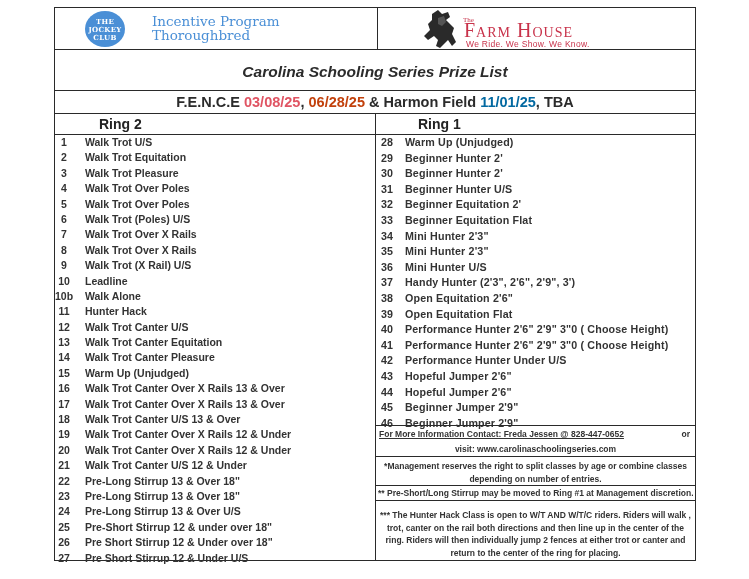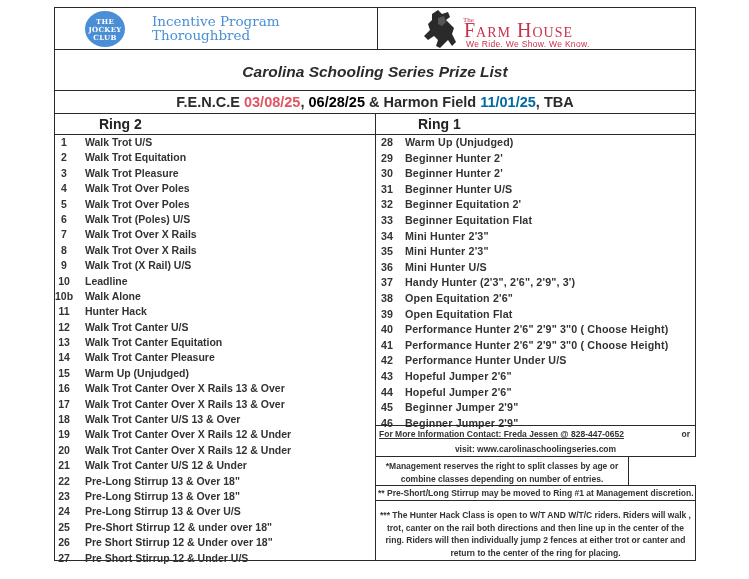--- a/index.html
+++ b/index.html
@@ -15,21 +15,21 @@
   .horse-icon { position: absolute; left: 42px; top: 0px; width: 40px; height: 42px; }
   .fh-the { position: absolute; left: 85px; top: 8px; font-family: "Liberation Serif", serif; font-size: 7px; color: #c8324a; }
   .fh-title { position: absolute; left: 86px; top: 12px; font-family: "Liberation Serif", serif; font-size: 20px; color: #c8324a; letter-spacing: 1px; line-height: 20px; font-variant: small-caps; }
   .fh-tag { position: absolute; left: 88px; top: 31px; font-family: "Liberation Sans", sans-serif; font-size: 8.5px; color: #c8324a; letter-spacing: 0.3px; }
 
   
   #title-box { left: 54px; top: 49px; width: 642px; height: 42px; }
   .title-text { position: absolute; left: 0; right: 0; top: 13px; text-align: center; font-size: 15.5px; font-weight: bold; color: #2b2b2b; font-style: italic; }
   #dates-box { left: 54px; top: 90px; width: 642px; height: 24px; }
   .dates-text { position: absolute; left: 0; right: 0; top: 3px; text-align: center; font-size: 14.5px; font-weight: bold; color: #2b2b2b; }
-  .d-red { color: #e05463; } .d-green { color: #000000; } .d-blue { color: #0369a1; }
+  .d-red { color: #e05463; } .d-green { color: #c2410c; } .d-blue { color: #0369a1; }
 
   
   #ring2-box { left: 54px; top: 113px; width: 322px; height: 448px; border-right: none; }
   #ring1-box { left: 375px; top: 113px; width: 321px; height: 313px; }
   .ring-head { position: absolute; left: 0; right: 0; top: 0; height: 20px; border-bottom: 1.5px solid #2a2a2a; }
   .ring-head span { position: absolute; left: 32px; top: 2px; font-size: 14px; font-weight: bold; color: #222; padding-left: 12px; }
   #ring1-box .ring-head span { left: 30px; }
   .rows { position: absolute; left: 0; right: 0; top: 21px; }
   .row { height: 15.4px; position: relative; font-size: 10.5px; font-weight: bold; color: #333; }
   .row .num { position: absolute; left: 0; width: 18px; text-align: center; top: 1px; }
@@ -37,21 +37,21 @@
   #ring1-box .row { height: 15.6px; font-size: 10.7px; letter-spacing: 0.15px; }
   #ring1-box .row .num { left: 0px; width: 22px; }
   #ring1-box .row .name { left: 29px; }
 
   
   #contact-box { left: 375px; top: 425px; width: 321px; height: 32px; }
   .contact-line { position: absolute; left: 3px; right: 3px; top: 3px; font-size: 8.5px; font-weight: bold; color: #333; }
   .contact-line .ul { text-decoration: underline; }
   .contact-line .or { position: absolute; right: 2px; top: 0; }
   .visit-line { position: absolute; left: 0; right: 0; top: 18px; text-align: center; font-size: 8.5px; font-weight: bold; color: #333; }
-  #mgmt-box { left: 375px; top: 456px; width: 254px; height: 30px; }
+  #mgmt-box { left: 375px; top: 456px; width: 321px; height: 30px; }
   .mgmt-text { position: absolute; left: 8px; right: 8px; top: 3px; text-align: center; font-size: 8.5px; font-weight: bold; color: #333; line-height: 12.5px; }
   #stirrup-box { left: 375px; top: 485px; width: 321px; height: 16px; }
   .stirrup-text { position: absolute; left: 2px; top: 2px; font-size: 8.5px; font-weight: bold; color: #333; white-space: nowrap; }
   #hack-box { left: 375px; top: 500px; width: 321px; height: 61px; }
   .hack-text { position: absolute; left: 3px; right: 3px; top: 8px; text-align: center; font-size: 8.5px; font-weight: bold; color: #333; line-height: 12.5px; }
 </style>
 </head>
 <body>
 
 <div class="frame" id="logo-left">

